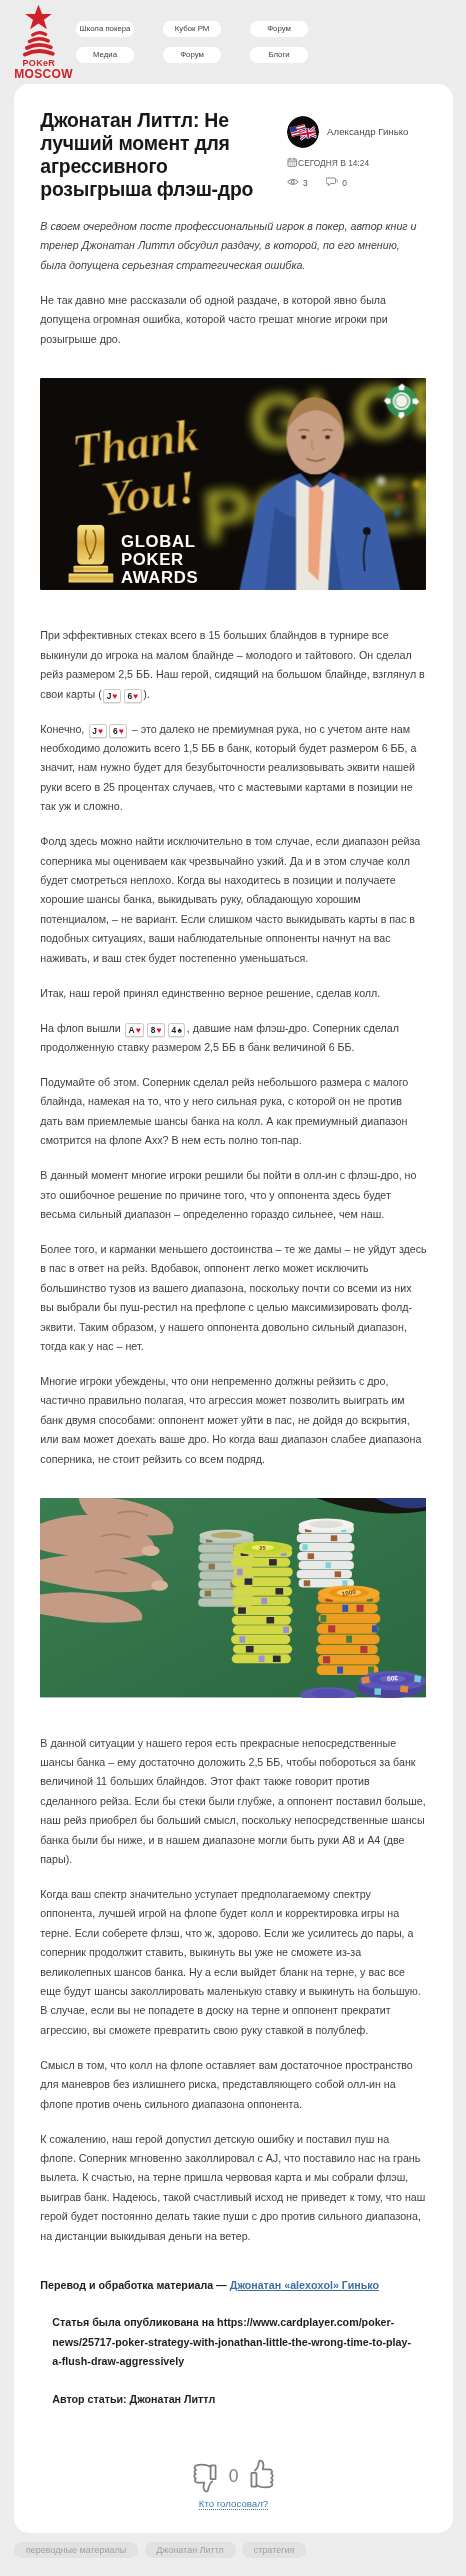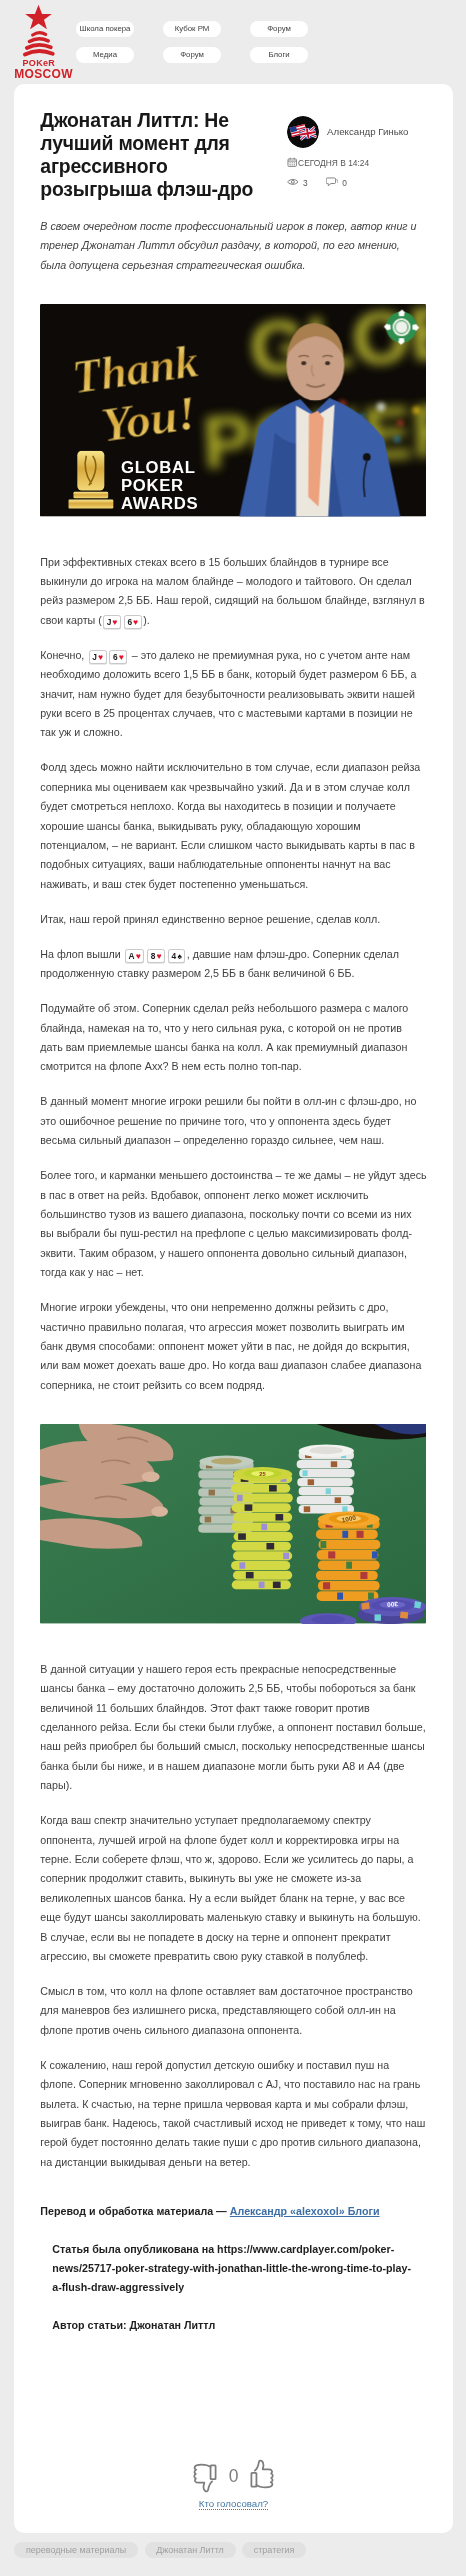--- a/index.html
+++ b/index.html
@@ -22,21 +22,21 @@
   }
   .nav-pill{
     height:15.6px;border-radius:7.8px;background:#ffffff;border:none;
     color:#3d3d3d;font-size:7.8px;font-family:inherit;cursor:pointer;
     display:flex;align-items:center;justify-content:center;white-space:nowrap;
   }
   
   .card{
     box-sizing:border-box;
     margin:0 14.3px;height:2449px;overflow:hidden;
-    background:#ffffff;border-radius:10px;
+    background:#ffffff;border-radius:15px;
     padding:25px 26px 0 26px;
     display:flex;flex-direction:column;
   }
   .title-row{position:relative;}
   h1.title{
     margin:0;width:233px;
     font-size:19.4px;line-height:23px;font-weight:800;
     color:#181818;letter-spacing:-0.2px;
   }
   .author-block{position:absolute;top:6.5px;right:0;width:140px;}
@@ -173,20 +173,21 @@
             <path d="M15.8 4.2 h1 a1.5 1.5 0 0 1 1.5 1.5 v3.6" stroke-width="1.1"></path>
           </svg>
         </span>
         <span>0</span>
       </div>
     </aside>
   </div>
 
   <div id="article-body">
       <p class="lead">В своем очередном посте профессиональный игрок в покер, автор книг и тренер Джонатан Литтл обсудил раздачу, в которой, по его мнению, была допущена серьезная стратегическая ошибка.</p>
+      <p class="para">Не так давно мне рассказали об одной раздаче, в которой явно была допущена огромная ошибка, которой часто грешат многие игроки при розыгрыше дро.</p>
       <figure class="photo" id="fig-thank-you">
     <svg viewBox="0 0 600 330">
       <defs>
         <linearGradient id="gold" x1="0" y1="0" x2="0" y2="1">
           <stop offset="0" stop-color="#f8e68c"></stop>
               <stop offset="0.45" stop-color="#d8a93e"></stop>
               <stop offset="1" stop-color="#f3d878"></stop>
         </linearGradient>
         <filter id="blur8">
               <feGaussianBlur stdDeviation="8"></feGaussianBlur>
@@ -448,21 +449,21 @@
         <ellipse cx="448" cy="304" rx="26" ry="7" fill="#534db0"></ellipse>
       </g>
     </svg>
   </figure>
       <p class="para">В данной ситуации у нашего героя есть прекрасные непосредственные шансы банка – ему достаточно доложить 2,5 ББ, чтобы побороться за банк величиной 11 больших блайндов. Этот факт также говорит против сделанного рейза. Если бы стеки были глубже, а оппонент поставил больше, наш рейз приобрел бы больший смысл, поскольку непосредственные шансы банка были бы ниже, и в нашем диапазоне могли быть руки A8 и A4 (две пары).</p>
       <p class="para">Когда ваш спектр значительно уступает предполагаемому спектру оппонента, лучшей игрой на флопе будет колл и корректировка игры на терне. Если соберете флэш, что ж, здорово. Если же усилитесь до пары, а соперник продолжит ставить, выкинуть вы уже не сможете из-за великолепных шансов банка. Ну а если выйдет бланк на терне, у вас все еще будут шансы заколлировать маленькую ставку и выкинуть на большую. В случае, если вы не попадете в доску на терне и оппонент прекратит агрессию, вы сможете превратить свою руку ставкой в полублеф.</p>
       <p class="para">Смысл в том, что колл на флопе оставляет вам достаточное пространство для маневров без излишнего риска, представляющего собой олл-ин на флопе против очень сильного диапазона оппонента.</p>
       <p class="para">К сожалению, наш герой допустил детскую ошибку и поставил пуш на флопе. Соперник мгновенно заколлировал с AJ, что поставило нас на грань вылета. К счастью, на терне пришла червовая карта и мы собрали флэш, выиграв банк. Надеюсь, такой счастливый исход не приведет к тому, что наш герой будет постоянно делать такие пуши с дро против сильного диапазона, на дистанции выкидывая деньги на ветер.</p>
     </div>
 
-  <p class="credit"><b>Перевод и обработка материала — </b><a>Александр «alexoxol» Блоги</a></p>
+  <p class="credit"><b>Перевод и обработка материала — </b><a>Джонатан «alexoxol» Гинько</a></p>
   <p class="bold-note">Статья была опубликована на https://www.cardplayer.com/poker-news/25717-poker-strategy-with-jonathan-little-the-wrong-time-to-play-a-flush-draw-aggressively</p>
   <p class="bold-note">Автор статьи: Джонатан Литтл</p>
 
   <div class="vote">
     <div class="vote-row">
       <span class="thumb-btn">
         <svg width="34" height="34" viewBox="0 0 54 54" fill="none" stroke="#7d7d7d" stroke-width="2.8" stroke-linejoin="round" stroke-linecap="round">
           <g transform="rotate(180 27 27)">
             <rect x="7" y="22" width="8" height="22" rx="1"></rect>
             <path d="M15 41 c3 2.5 8 4 14.5 4 c5 0 9.5 -1 10.5 -3.5 c0.8 -2 -0.3 -3.8 -2.3 -4.6 c2.3 -0.6 3.6 -3 2.3 -5.2 c-0.6 -1 -1.5 -1.5 -1.5 -1.5 c2 -1 3 -3.4 1.8 -5.4 c-0.7 -1.2 -2 -1.8 -2 -1.8 c1.6 -1.2 2 -3.6 0.6 -5.2 c-1 -1.2 -2.6 -1.4 -4.2 -1.4 h-9.8 c1.6 -5 1.8 -10.6 -1.4 -13.2 c-1.8 -1.4 -4.2 -0.8 -4.6 1.6 c-0.8 5.4 -2.6 10.4 -6.4 13.6"></path>

